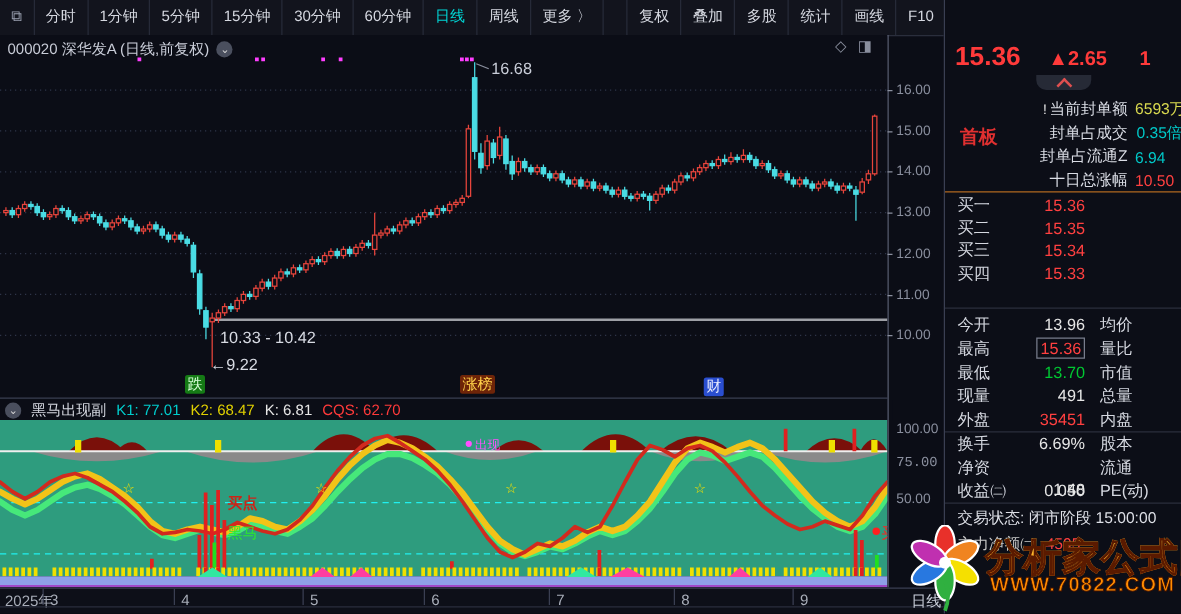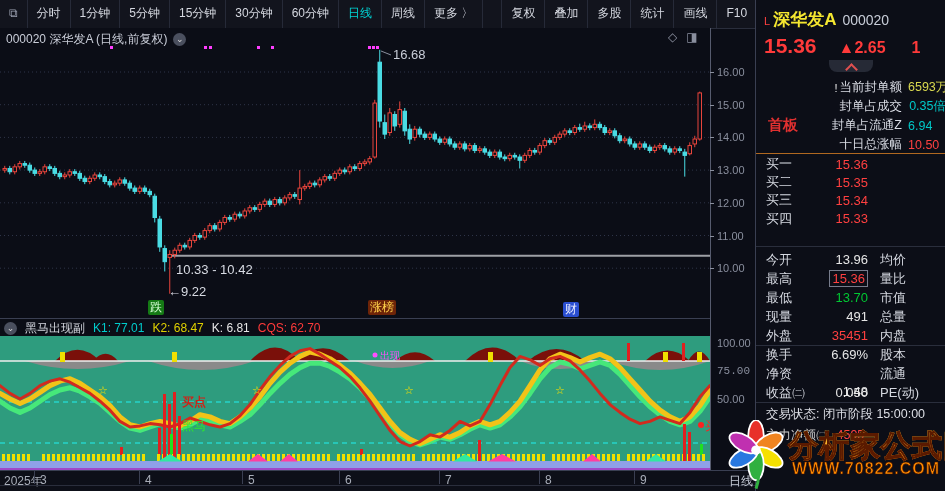--- a/index.html
+++ b/index.html
@@ -46,21 +46,21 @@
   #qpPrice .ch{font-size:16px;font-weight:bold;margin-left:22px;}
   #qpPrice .pc{font-size:16px;font-weight:bold;margin-left:26px;}
   #qpTab{position:absolute;left:73px;top:60px;width:44px;height:12px;background:#262A36;border-radius:0 0 8px 8px;
          text-align:center;}
   #qpTab i{display:inline-block;width:7px;height:7px;border-top:2px solid #E05050;border-left:2px solid #E05050;
            transform:rotate(45deg);margin-top:3px;}
   #qpBoard{position:absolute;left:0;top:78px;right:0;}
   .qp-brow{display:flex;justify-content:flex-end;align-items:center;height:19px;font-size:12.5px;color:#DADDE5;}
   .qp-brow .ic{color:#E8E8E8;margin-right:2px;font-size:11px;}
   .qp-brow .val{width:38px;white-space:nowrap;overflow:visible;margin-left:6px;}
-  #boardTag{position:absolute;left:12px;top:100px;font-size:15px;font-weight:bold;color:#E03030;margin-top:16px;}
+  #boardTag{position:absolute;left:12px;top:100px;font-size:15px;font-weight:bold;color:#E03030;}
   .hr{position:absolute;left:0;right:0;height:1px;background:#2A2E3C;}
   .qp-row{display:flex;align-items:center;font-size:13px;padding-left:10px;white-space:nowrap;}
   .qp-row .lb{width:46px;color:#D5D8E0;}
   .qp-row .vl{width:56px;text-align:right;}
   .qp-row .lb2{margin-left:12px;color:#D5D8E0;}
   .boxed{border:1px solid #777C8C;padding:0 2px;}
   #qpStatus{position:absolute;left:10px;top:406px;font-size:12.5px;color:#DDDFE6;white-space:nowrap;}
   #qpExtra{position:absolute;left:10px;top:427px;font-size:12.5px;color:#C8C8C8;white-space:nowrap;}
   #qpExtra .vl{color:#FF4040;margin-left:8px;}
   
@@ -660,23 +660,20 @@
       <div class="month-sep" style="left: 439px;"></div>
       <div class="month-lbl" style="left: 445px;">7</div>
       <div class="month-sep" style="left: 539px;"></div>
       <div class="month-lbl" style="left: 545px;">8</div>
       <div class="month-sep" style="left: 634px;"></div>
       <div class="month-lbl" style="left: 640px;">9</div>
     </div>
   <div id="periodLbl">日线</div>
 
   <div id="panel">
-    <div id="qpName">
-      <span class="mk">L</span><span class="nm">深华发A</span><span class="cd">000020</span>
-    </div>
     <div id="qpPrice">
       <span class="pr">15.36</span><span class="ch">▲2.65</span><span class="pc">1</span>
     </div>
     <div id="qpTab"><i></i></div>
     <div id="qpBoard">
         <div class="qp-brow">
           <span class="ic">!</span>
           <span>当前封单额</span>
           <span class="val" style="color: rgb(217, 217, 79);">6593万</span>
         </div>

